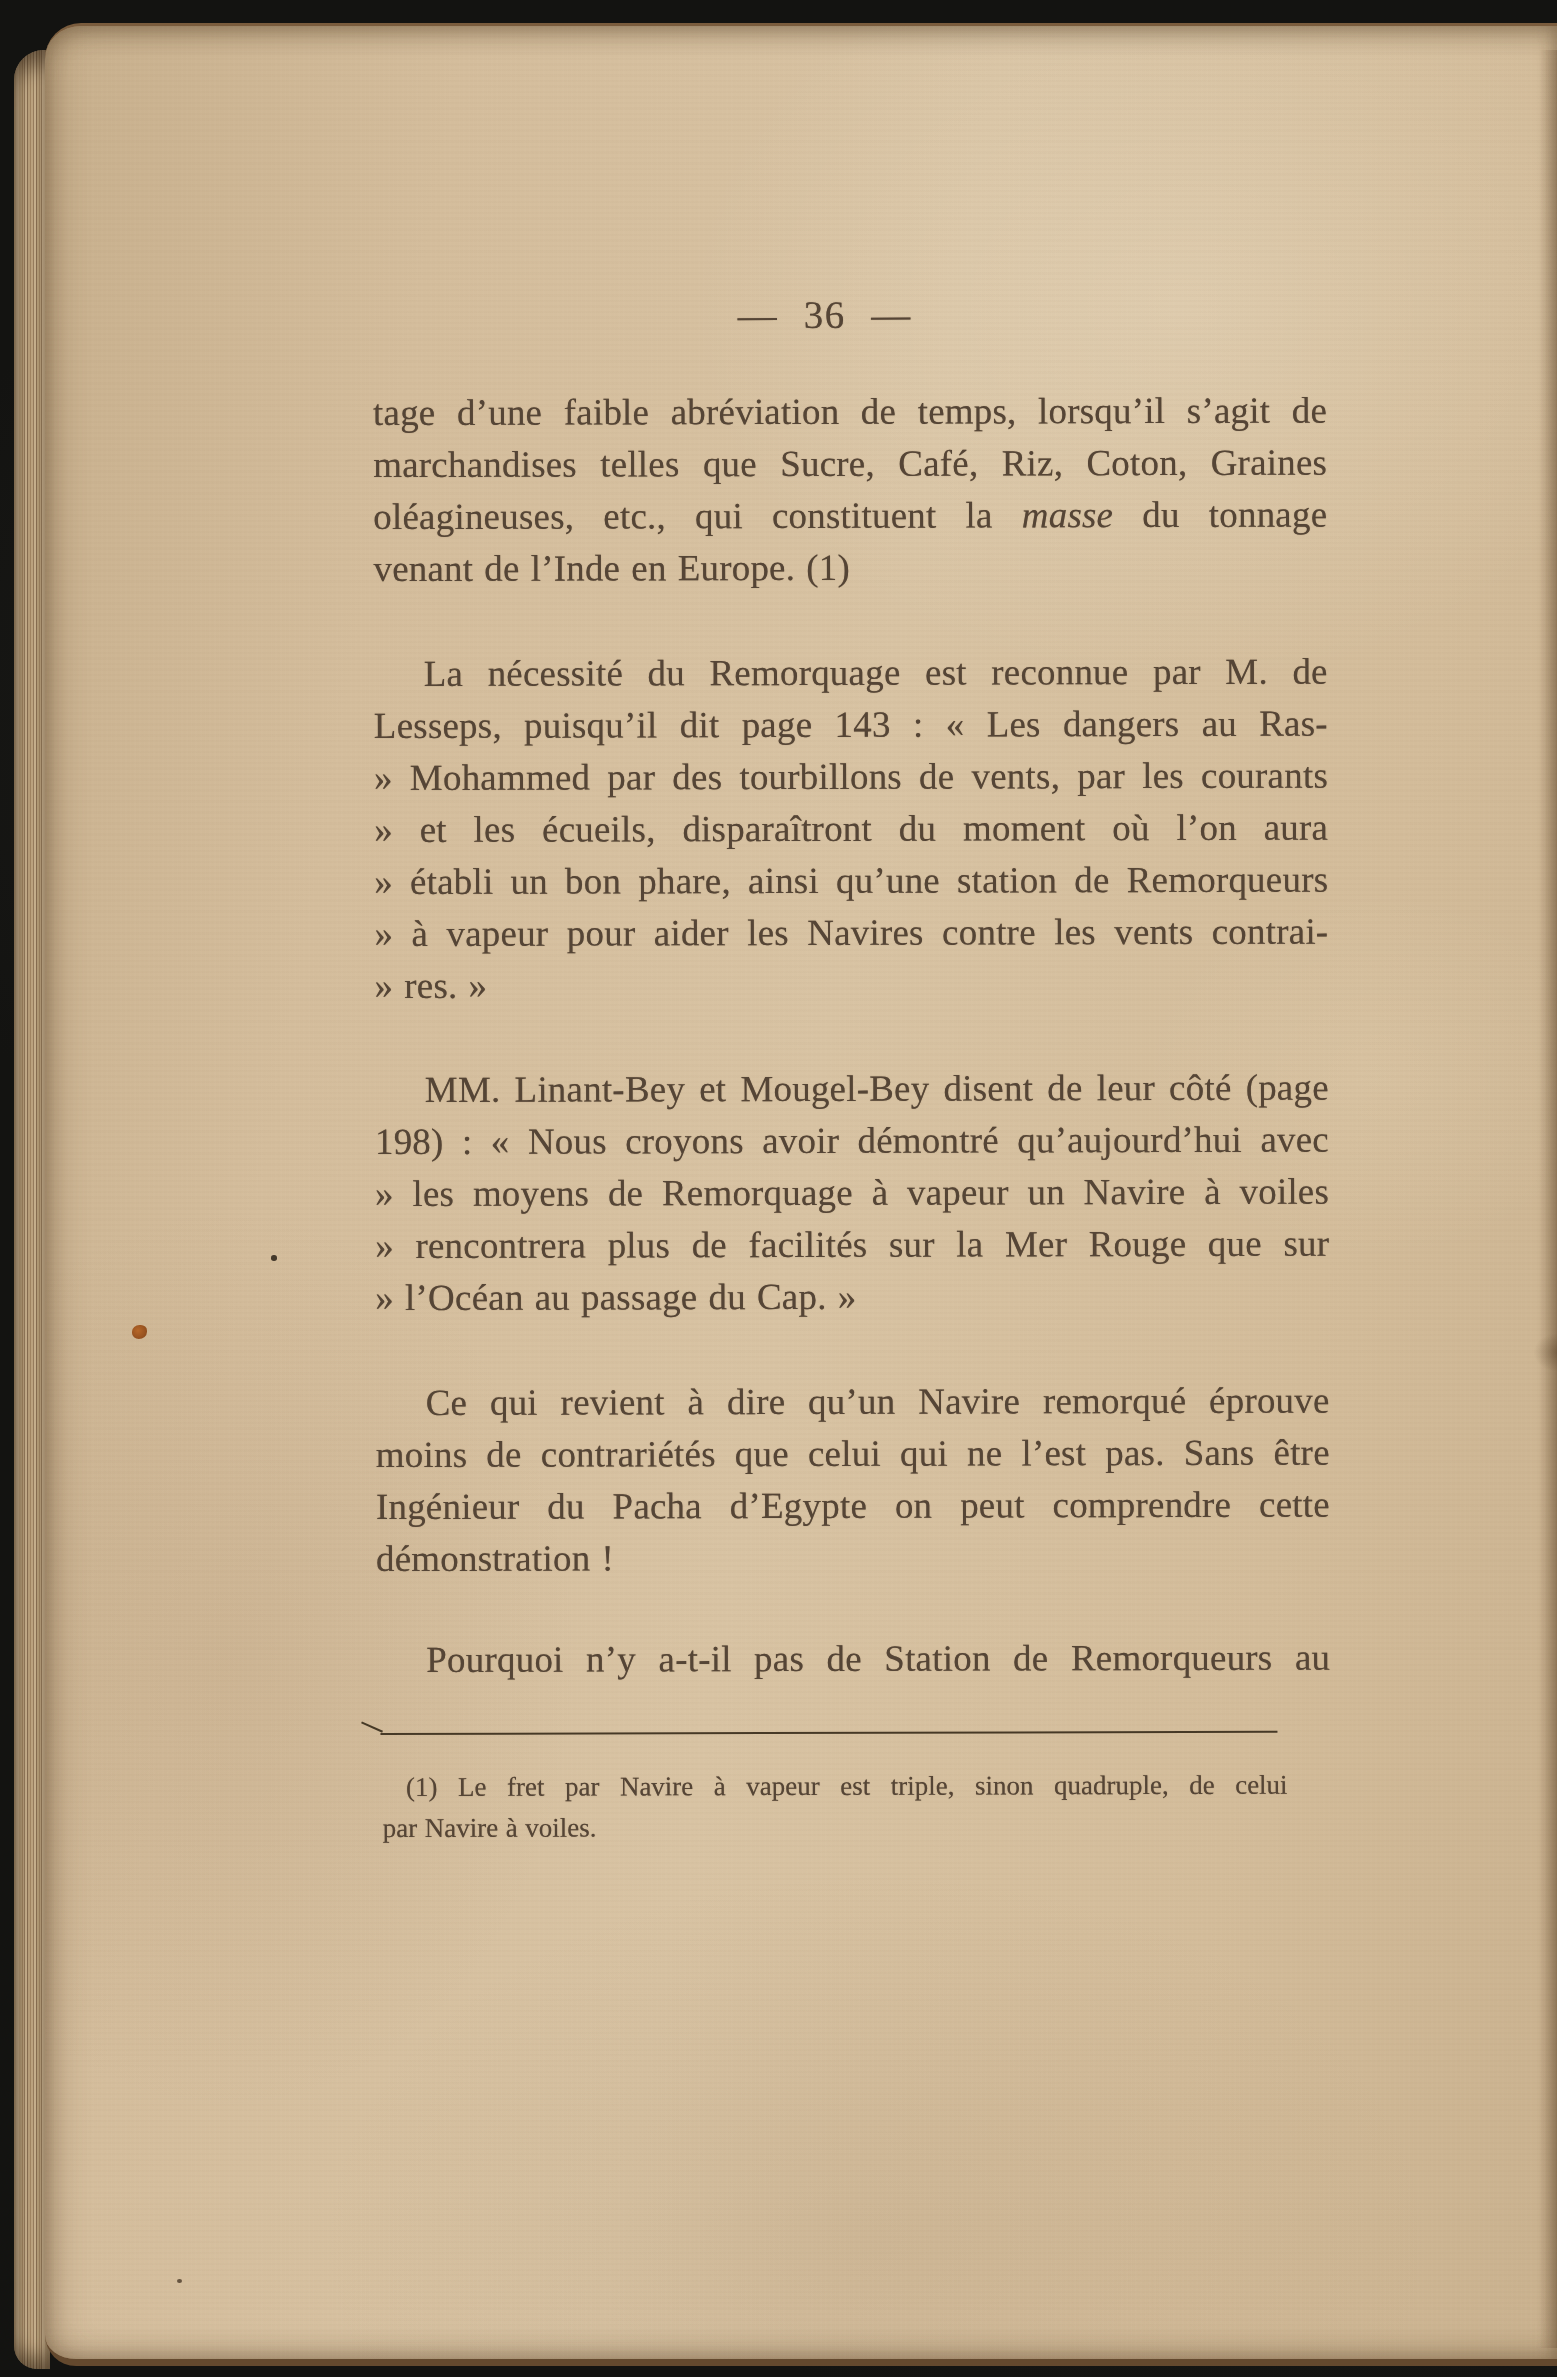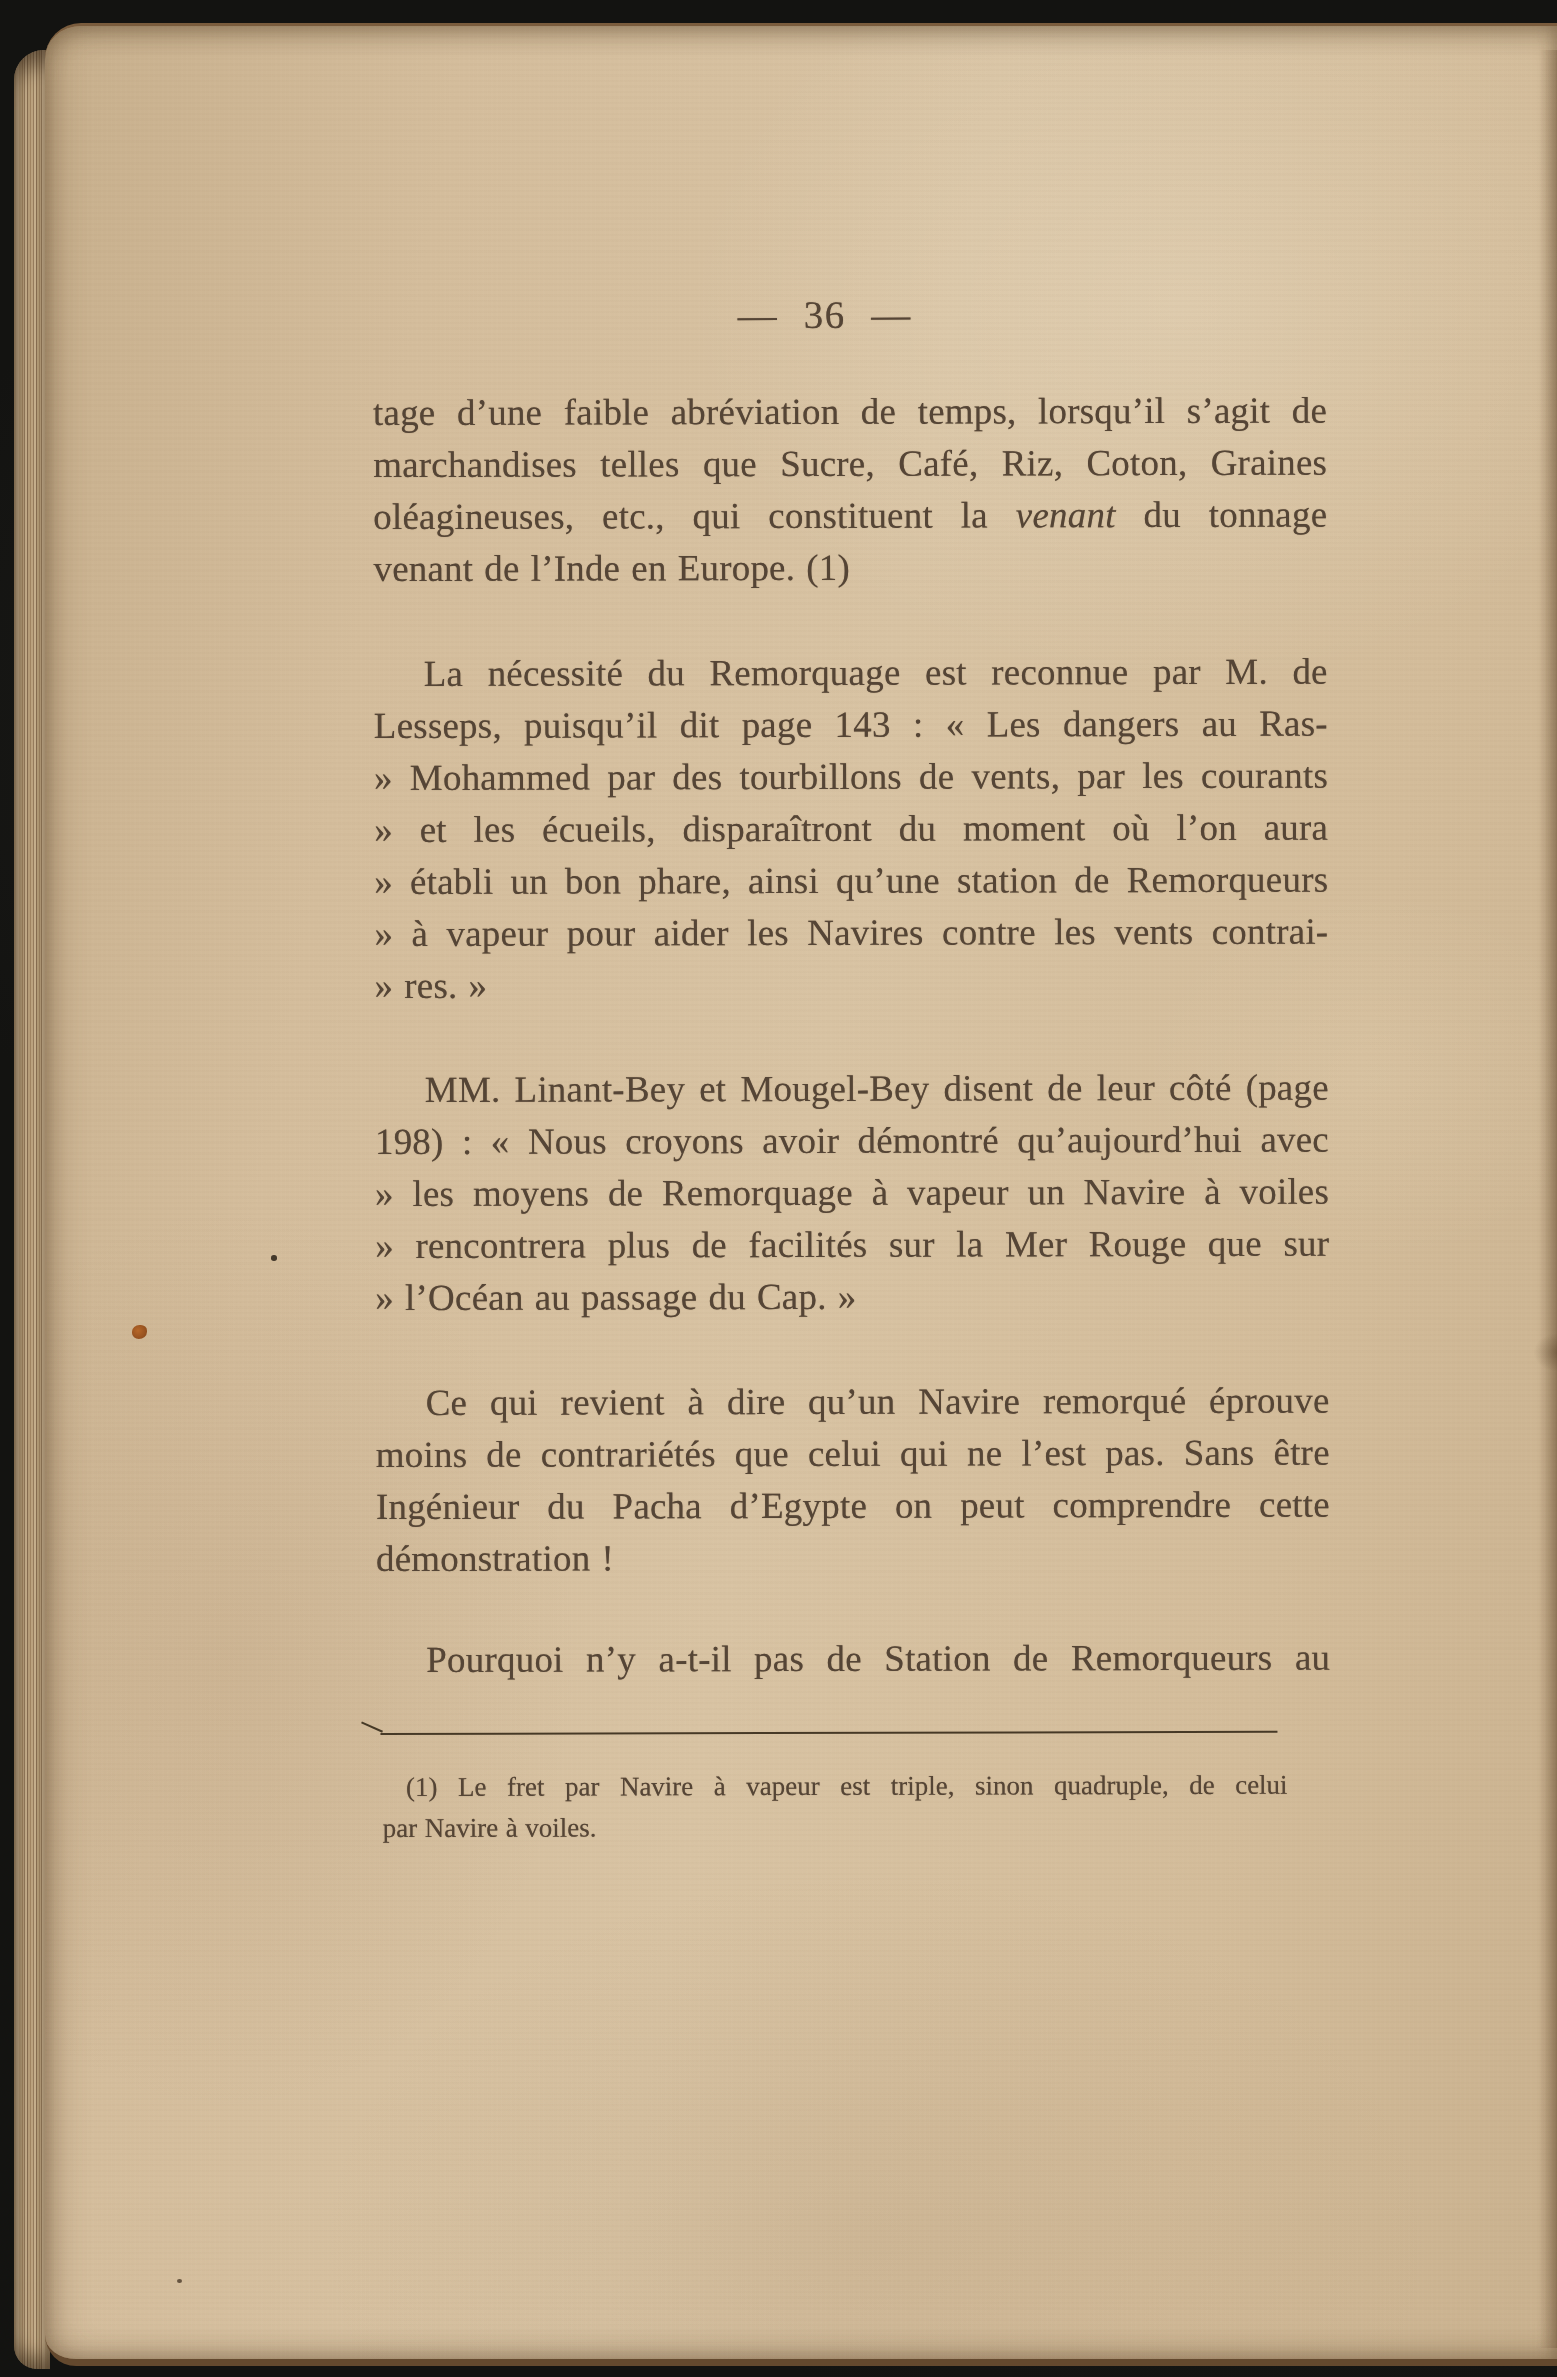--- a/index.html
+++ b/index.html
@@ -113,21 +113,21 @@
     <div class="stain-orange"></div>
     <div class="dot-black"></div>
     <div class="speck"></div>
 
     <div class="textblock">
       <div class="page-number ink">— 36 —</div>
 
       <div class="para p1 ink">
           <div class="line j">tage d’une faible abréviation de temps, lorsqu’il s’agit de</div>
           <div class="line j">marchandises telles que Sucre, Café, Riz, Coton, Graines</div>
-          <div class="line j">oléagineuses, etc., qui constituent la <i>venant</i> du tonnage</div>
+          <div class="line j">oléagineuses, etc., qui constituent la <i>masse</i> du tonnage</div>
           <div class="line">venant de l’Inde en Europe. (1)</div>
         </div>
       <div class="para p2 ink">
           <div class="line j ind">La nécessité du Remorquage est reconnue par M. de</div>
           <div class="line j">Lesseps, puisqu’il dit page 143 : « Les dangers au Ras-</div>
           <div class="line j">» Mohammed par des tourbillons de vents, par les courants</div>
           <div class="line j">» et les écueils, disparaîtront du moment où l’on aura</div>
           <div class="line j">» établi un bon phare, ainsi qu’une station de Remorqueurs</div>
           <div class="line j">» à vapeur pour aider les Navires contre les vents contrai-</div>
           <div class="line">» res. »</div>

